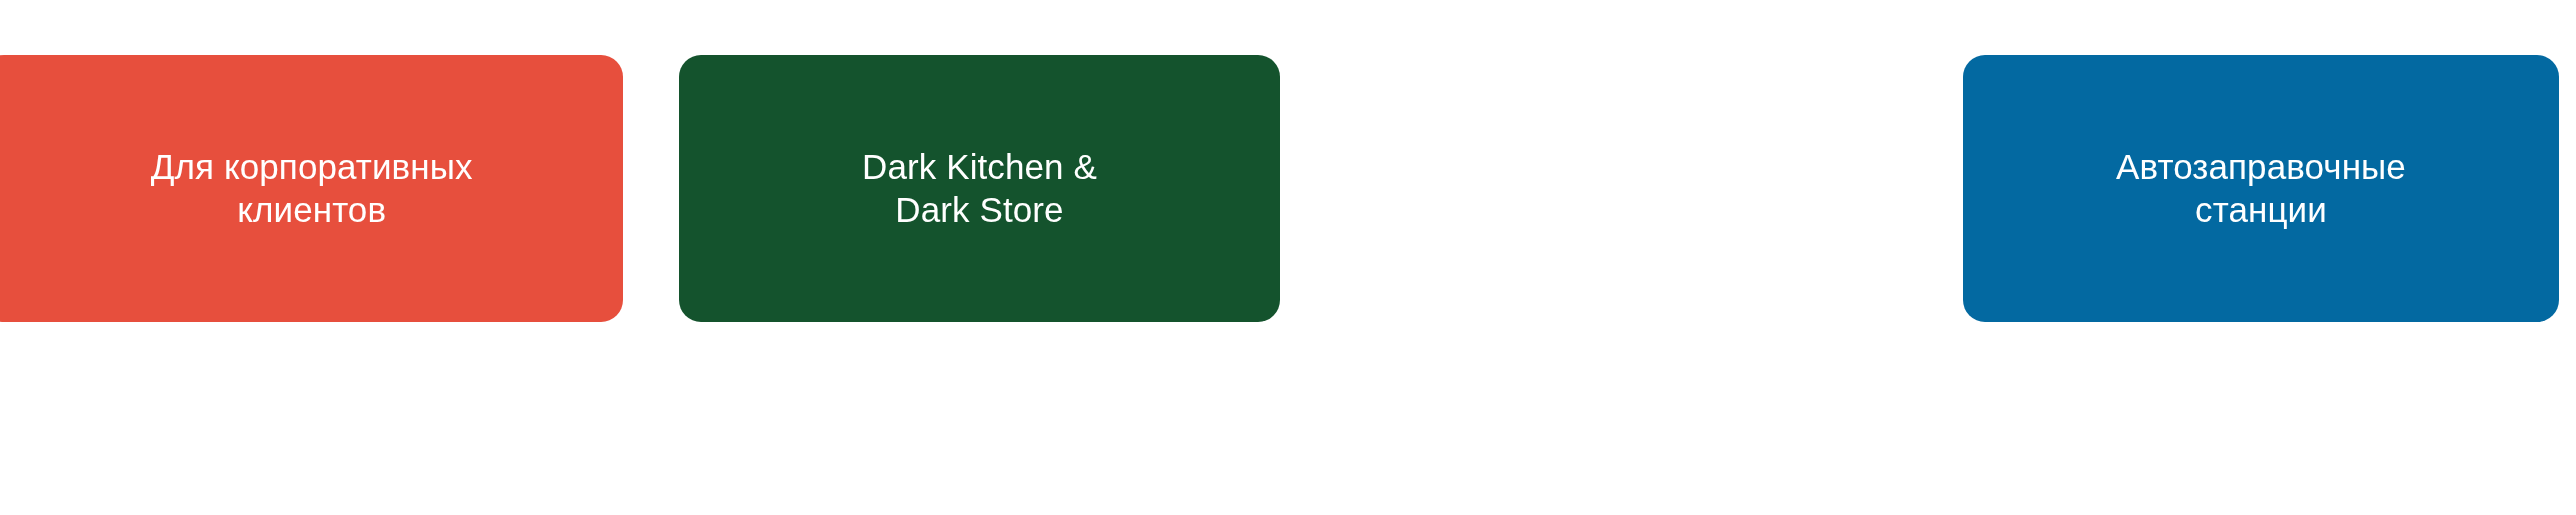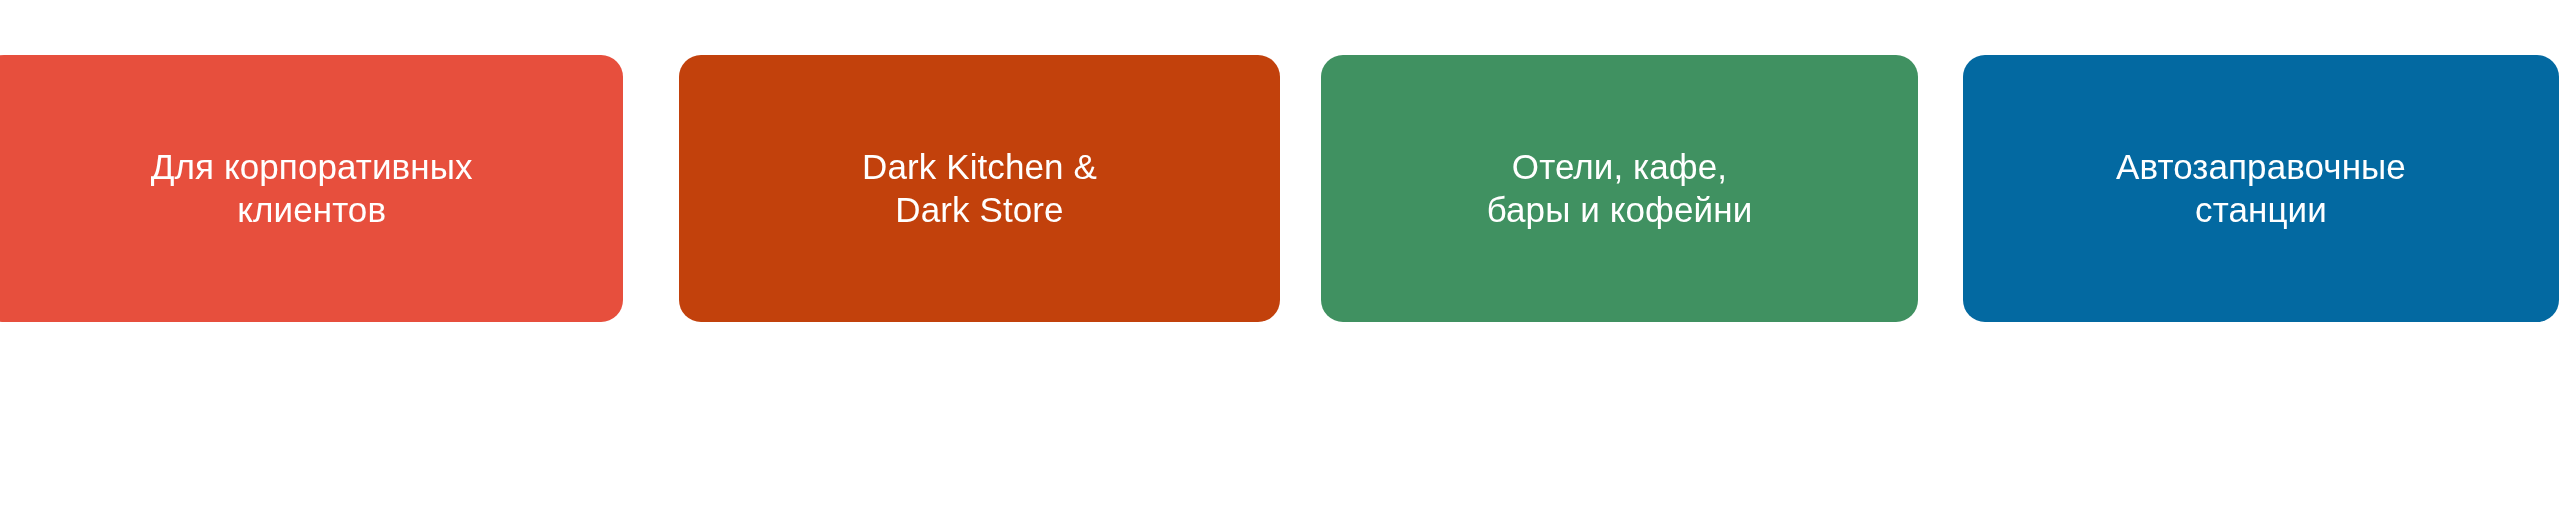--- a/index.html
+++ b/index.html
@@ -66,29 +66,25 @@
 
 <div id="canvas" style="background: rgb(255, 255, 255);">
 
   <div class="card-row">
 
     <div class="card" id="card-0" style="background: rgb(231, 79, 61);">
       <span class="card-label" style="color: rgb(255, 255, 255);">Для корпоративных
 клиентов</span>
     </div>
 
-    <div class="card" id="card-1" style="background: #c2410c;">
+    <div class="card" id="card-1" style="background: #14532d;">
       <span class="card-label" style="color: rgb(255, 255, 255);">Dark Kitchen &amp;
 Dark Store</span>
     </div>
 
-    <div class="card" id="card-2" style="background: rgb(64, 145, 97);">
-      <span class="card-label" style="color: rgb(255, 255, 255);">Отели, кафе,
-бары и кофейни</span>
-    </div>
 
     <div class="card" id="card-3" style="background: #0369a1;">
       <span class="card-label" style="color: rgb(255, 255, 255);">Автозаправочные
 станции</span>
     </div>
 
   </div>
 
 </div>
 

